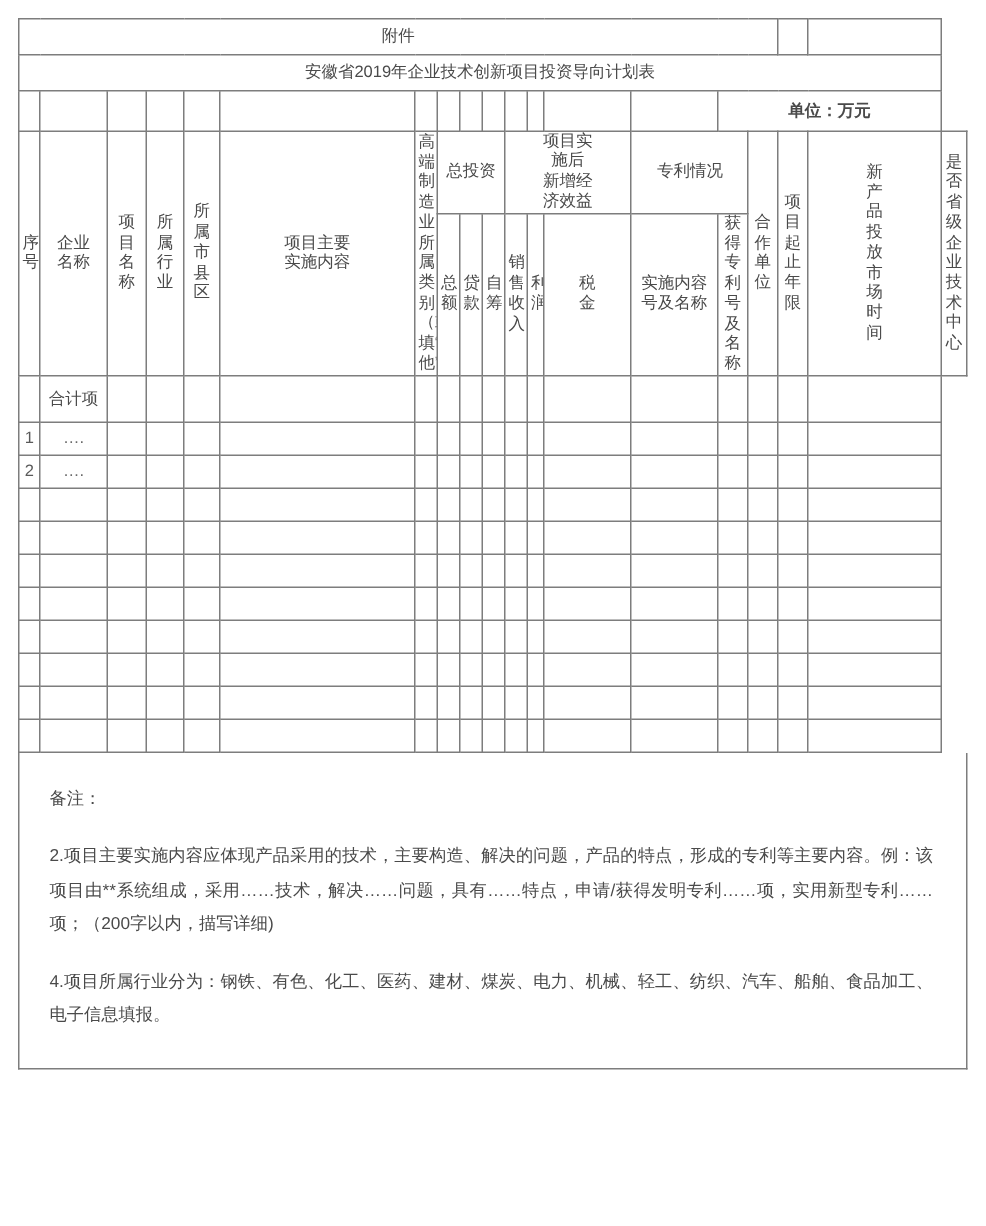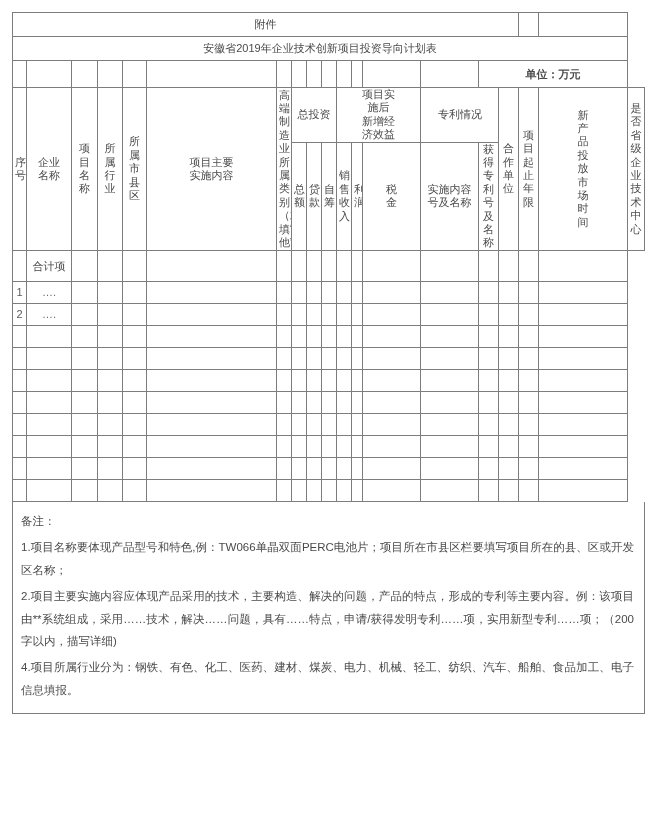--- a/index.html
+++ b/index.html
@@ -71,21 +71,21 @@
     border:1px solid #7d7d7d;
     border-top:none;
     width:633px;
     box-sizing:border-box;
     padding:4px 6px 8px 4px;
     font-size:11.5px;
     line-height:1.95;
     color:#4a4a4a;
     text-align:justify;
   }
-  .notes p{margin:4px;}
+  .notes p{margin:16px;}
 </style>
 </head>
 <body>
 
 <div class="sheet">
 
   <table class="grid">
     <colgroup>
       <col style="width:14px">
       <col style="width:45px">
@@ -473,18 +473,17 @@
           <td class="row"></td>
           <td class="row"></td>
           <td class="row"></td>
         </tr>
       </tbody>
 
   </table>
 
   <div class="notes">
     <p>备注：</p>
-    <p>1.项目名称要体现产品型号和特色,例：TW066单晶双面PERC电池片；项目所在市县区栏要填写项目所在的县、区或开发区名称；</p>
     <p>2.项目主要实施内容应体现产品采用的技术，主要构造、解决的问题，产品的特点，形成的专利等主要内容。例：该项目由**系统组成，采用……技术，解决……问题，具有……特点，申请/获得发明专利……项，实用新型专利……项；（200字以内，描写详细)</p>
     <p>4.项目所属行业分为：钢铁、有色、化工、医药、建材、煤炭、电力、机械、轻工、纺织、汽车、船舶、食品加工、电子信息填报。</p>
   </div>
 
 </div>
 
 </body></html>

